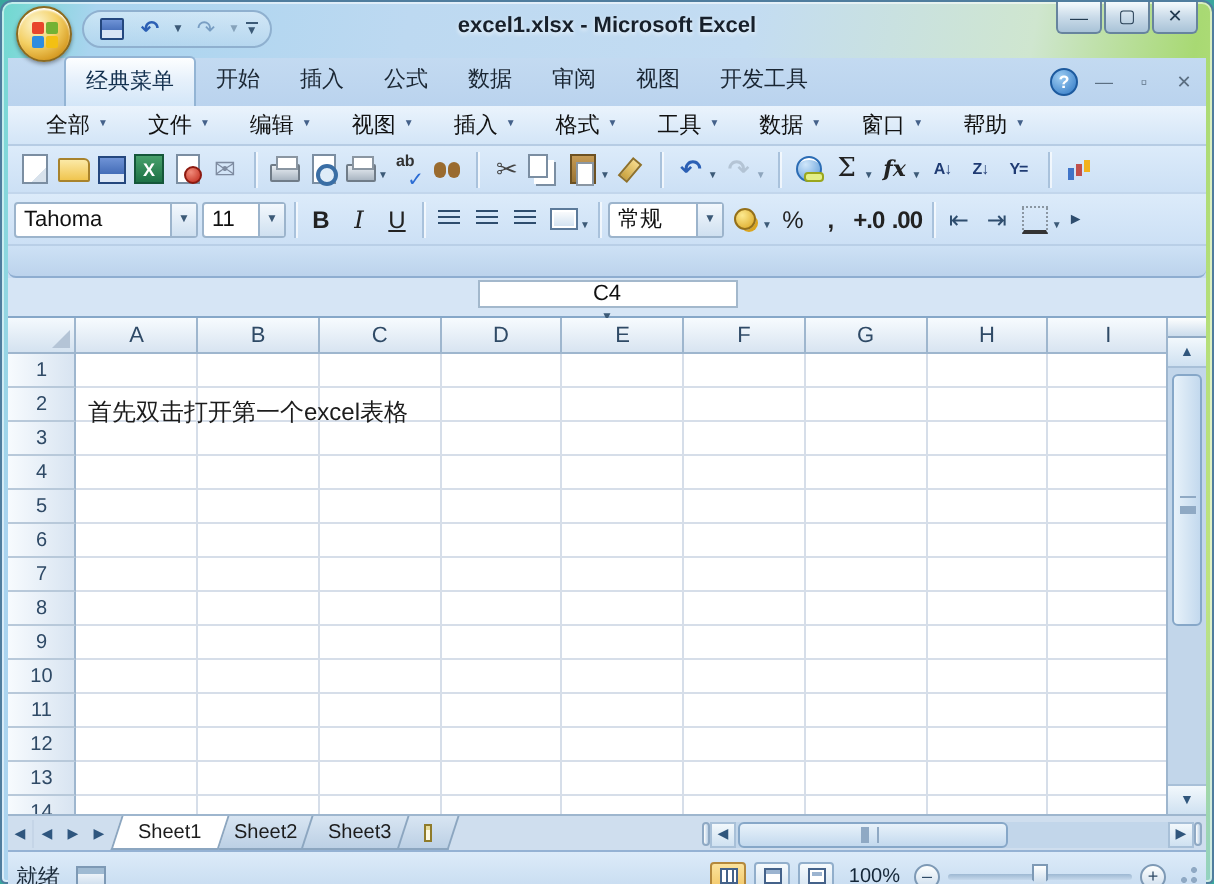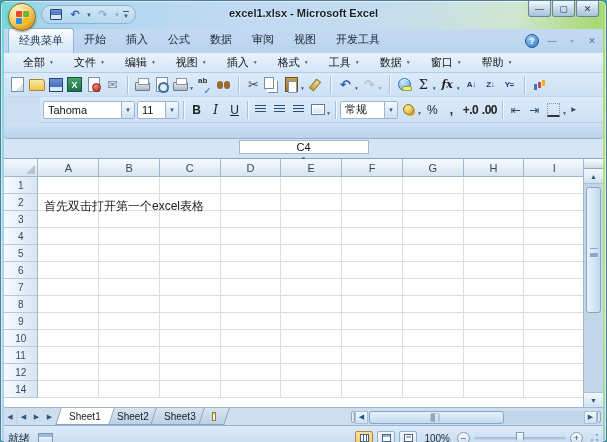--- a/index.html
+++ b/index.html
@@ -30,39 +30,39 @@
     box-shadow:inset 0 -4px 0 #d8e4f5; }
   .qcaret { font-size:6px; color:#3c5a77; }
   .dim { opacity:.45; }
   .title-text { position:absolute; left:0; right:0; top:6px; text-align:center; color:#17202b; font-size:11px;
     text-shadow:0 1px 2px rgba(255,255,255,.8);font-weight:bold; }
   .winbtns { position:absolute; right:7px; top:0; display:flex; }
   .wbtn { width:23px; height:16px; border:1px solid #67849e; border-top:none; background:linear-gradient(#f4fafd,#cadbe9 50%,#a9c3d7);
     display:flex; align-items:center; justify-content:center; font-size:9px; color:#243c52; border-radius:0 0 3px 3px; margin-left:1px; }
 
   
-  .tabrow { position:relative; height:24px; background:linear-gradient(#c3daf1,#bad3ee); display:flex; align-items:flex-end; padding-left:4px; }
+  .tabrow { position:relative; height:24px; background:linear-gradient(#c3daf1,#bad3ee); display:flex; align-items:flex-end; padding-left:28px; }
   .rtab { padding:4px 10px 5px 10px; color:#1a2633; font-size:11px; white-space:nowrap; }
   .rtab.active { background:linear-gradient(#fdfeff,#e7f1fb 45%,#d3e6f8); border:1px solid #93b4d4; border-bottom:none;
     border-radius:3px 3px 0 0; color:#14314f; }
   .tabrow-right { position:absolute; right:4px; top:5px; display:flex; align-items:center; gap:6px; }
   .helpbtn { width:14px; height:14px; border-radius:50%; background:radial-gradient(circle at 35% 30%,#9ecdf2,#2d76c4);
     color:#fff; font-size:9px; font-weight:bold; display:flex; align-items:center; justify-content:center; border:1px solid #1d5a9e; }
   .wb-small { color:#5c6f82; font-size:9px; width:14px; text-align:center; }
 
   
   .menurow { height:20px; background:linear-gradient(#eaf3fc,#d3e5f7); display:flex; align-items:center; padding-left:10px; gap:2px;
     border-bottom:1px solid #b6cce4; }
   .mitem { padding:2px 9px 3px 9px; color:#111; display:flex; align-items:center; gap:4px;justify-content:flex-end; }
   .mcaret { font-size:5px; color:#44618a; }
 
   
   .tb { display:flex; align-items:center; background:linear-gradient(#dcebfa,#cce0f5); padding:0 2px; }
   .tb1 { height:24px; border-bottom:1px solid #c2d6ec; }
-  .tb2 { height:26px; border-bottom:1px solid #b9cfe7;margin-left:36px; }
+  .tb2 { height:26px; border-bottom:1px solid #b9cfe7; }
   .grp { display:flex; align-items:center; padding:0 2px; }
   .sep { width:1px; height:18px; background:#a9c2dc; margin:0 3px; box-shadow:1px 0 0 #ffffffaa; }
   .ti { position:relative; width:19px; height:20px; display:flex; align-items:center; justify-content:center;
     font-size:12px; color:#333; border-radius:2px; }
   .caret { font-size:5px; color:#3c5a77; margin:6px 1px 0 -1px; }
   .ti-txt { font-size:8px; font-weight:bold; color:#1f3b73; letter-spacing:-.5px; }
 
   
   .i-new::before { content:""; width:11px; height:13px; background:linear-gradient(135deg,#fff 70%,#d8e2ec 70%); border:1px solid #7b8ea2; }
   .i-open::before { content:""; width:14px; height:10px; background:linear-gradient(#fbe9a6,#f0c54f); border:1px solid #a8832c; border-radius:1px 3px 1px 1px; }
@@ -538,20 +538,32 @@
             <div class="cell"></div>
             <div class="cell"></div>
             <div class="cell"></div>
             <div class="cell"></div>
             <div class="cell"></div>
             <div class="cell"></div>
             <div class="cell"></div>
             <div class="cell"></div>
           </div>
           <div class="grow">
+            <div class="rhead">13</div>
+            <div class="cell"></div>
+            <div class="cell"></div>
+            <div class="cell"></div>
+            <div class="cell"></div>
+            <div class="cell"></div>
+            <div class="cell"></div>
+            <div class="cell"></div>
+            <div class="cell"></div>
+            <div class="cell"></div>
+          </div>
+          <div class="grow">
             <div class="rhead">14</div>
             <div class="cell"></div>
             <div class="cell"></div>
             <div class="cell"></div>
             <div class="cell"></div>
             <div class="cell"></div>
             <div class="cell"></div>
             <div class="cell"></div>
             <div class="cell"></div>
             <div class="cell"></div>

